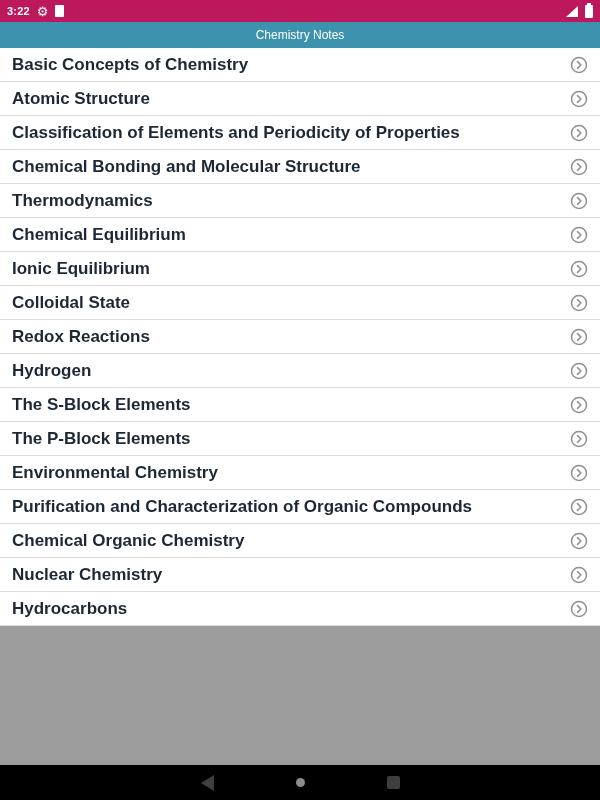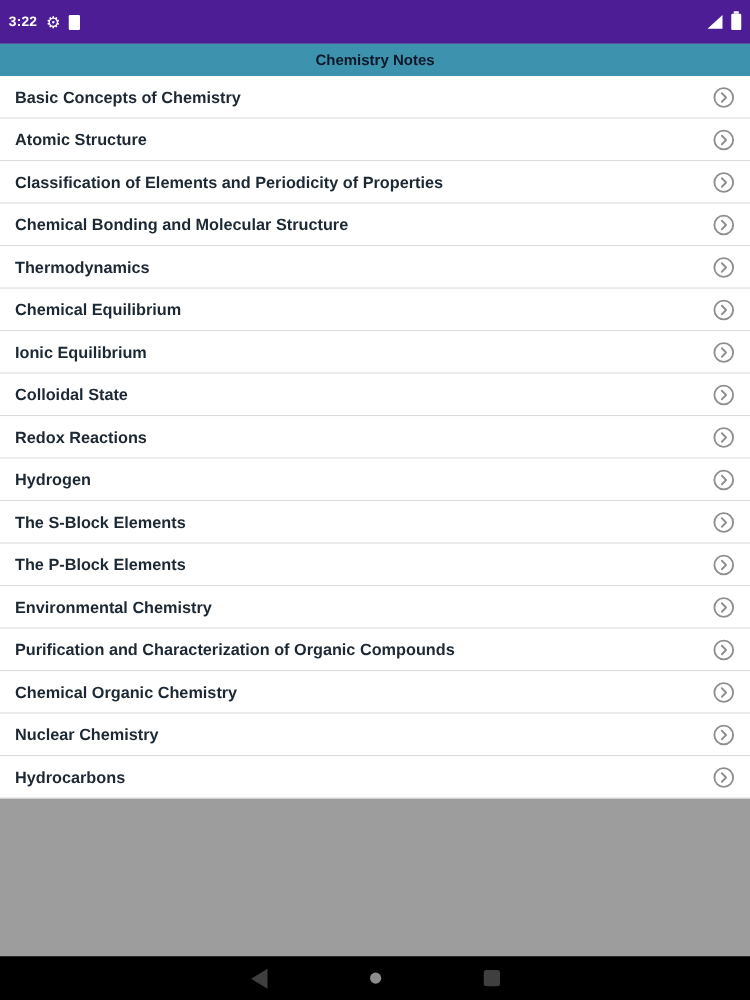--- a/index.html
+++ b/index.html
@@ -1,48 +1,48 @@
 <!DOCTYPE html>
 <html><head>
 <meta charset="utf-8">
 <style>
   * { margin:0; padding:0; box-sizing:border-box; }
   html,body { width:600px; height:800px; font-family:"Liberation Sans", sans-serif; }
   .screen { width:600px; height:800px; display:flex; flex-direction:column; background:#9d9d9d; overflow:hidden; }
 
   
   .status-bar {
-    height:35px; background:#4c1d95; color:#fff;
+    height:22px; background:#be185d; color:#fff;
     display:flex; align-items:center; justify-content:space-between;
     padding:0 7px; flex:0 0 auto;
   }
   .sb-left, .sb-right { display:flex; align-items:center; gap:7px; }
   .sb-time { font-size:11px; font-weight:bold; letter-spacing:.2px; }
   .sb-gear { font-size:13px; line-height:1; }
   .sb-file { display:inline-block; width:9px; height:12px; background:#fff; border-radius:1px; }
   .sb-wifi { display:inline-block; width:0; height:0;
     border-left:12px solid transparent; border-bottom:11px solid #fff; }
   .sb-batt { position:relative; display:inline-block; width:8px; height:13px; background:#fff; border-radius:1px; }
   .sb-batt::before { content:""; position:absolute; top:-2px; left:2px; width:4px; height:2px; background:#fff; }
 
   
   .app-bar {
     height:26px; background:#3d93ad; flex:0 0 auto;
     display:flex; align-items:center; justify-content:center;
   }
-  .app-title { color:#0f172a; font-size:12px; font-weight:bold; }
+  .app-title { color:#ffffff; font-size:12px; font-weight:normal; }
 
   
   .list { flex:0 0 auto; background:#fff; }
   .row {
     height:34px; background:#fff; border-bottom:1px solid #dcdcdc;
     display:flex; align-items:center; justify-content:space-between;
     padding:0 12px 0 12px; cursor:pointer;
   }
-  .row-label { font-size:13px; font-weight:bold; color:#1c2833; }
+  .row-label { font-size:17px; font-weight:bold; color:#1c2833; }
   .chev { display:flex; align-items:center; }
 
   
   .filler { flex:1 1 auto; background:#9d9d9d; }
 
   
   .nav-bar {
     height:35px; background:#000; flex:0 0 auto;
     display:flex; align-items:center; justify-content:center; gap:82px;
   }

